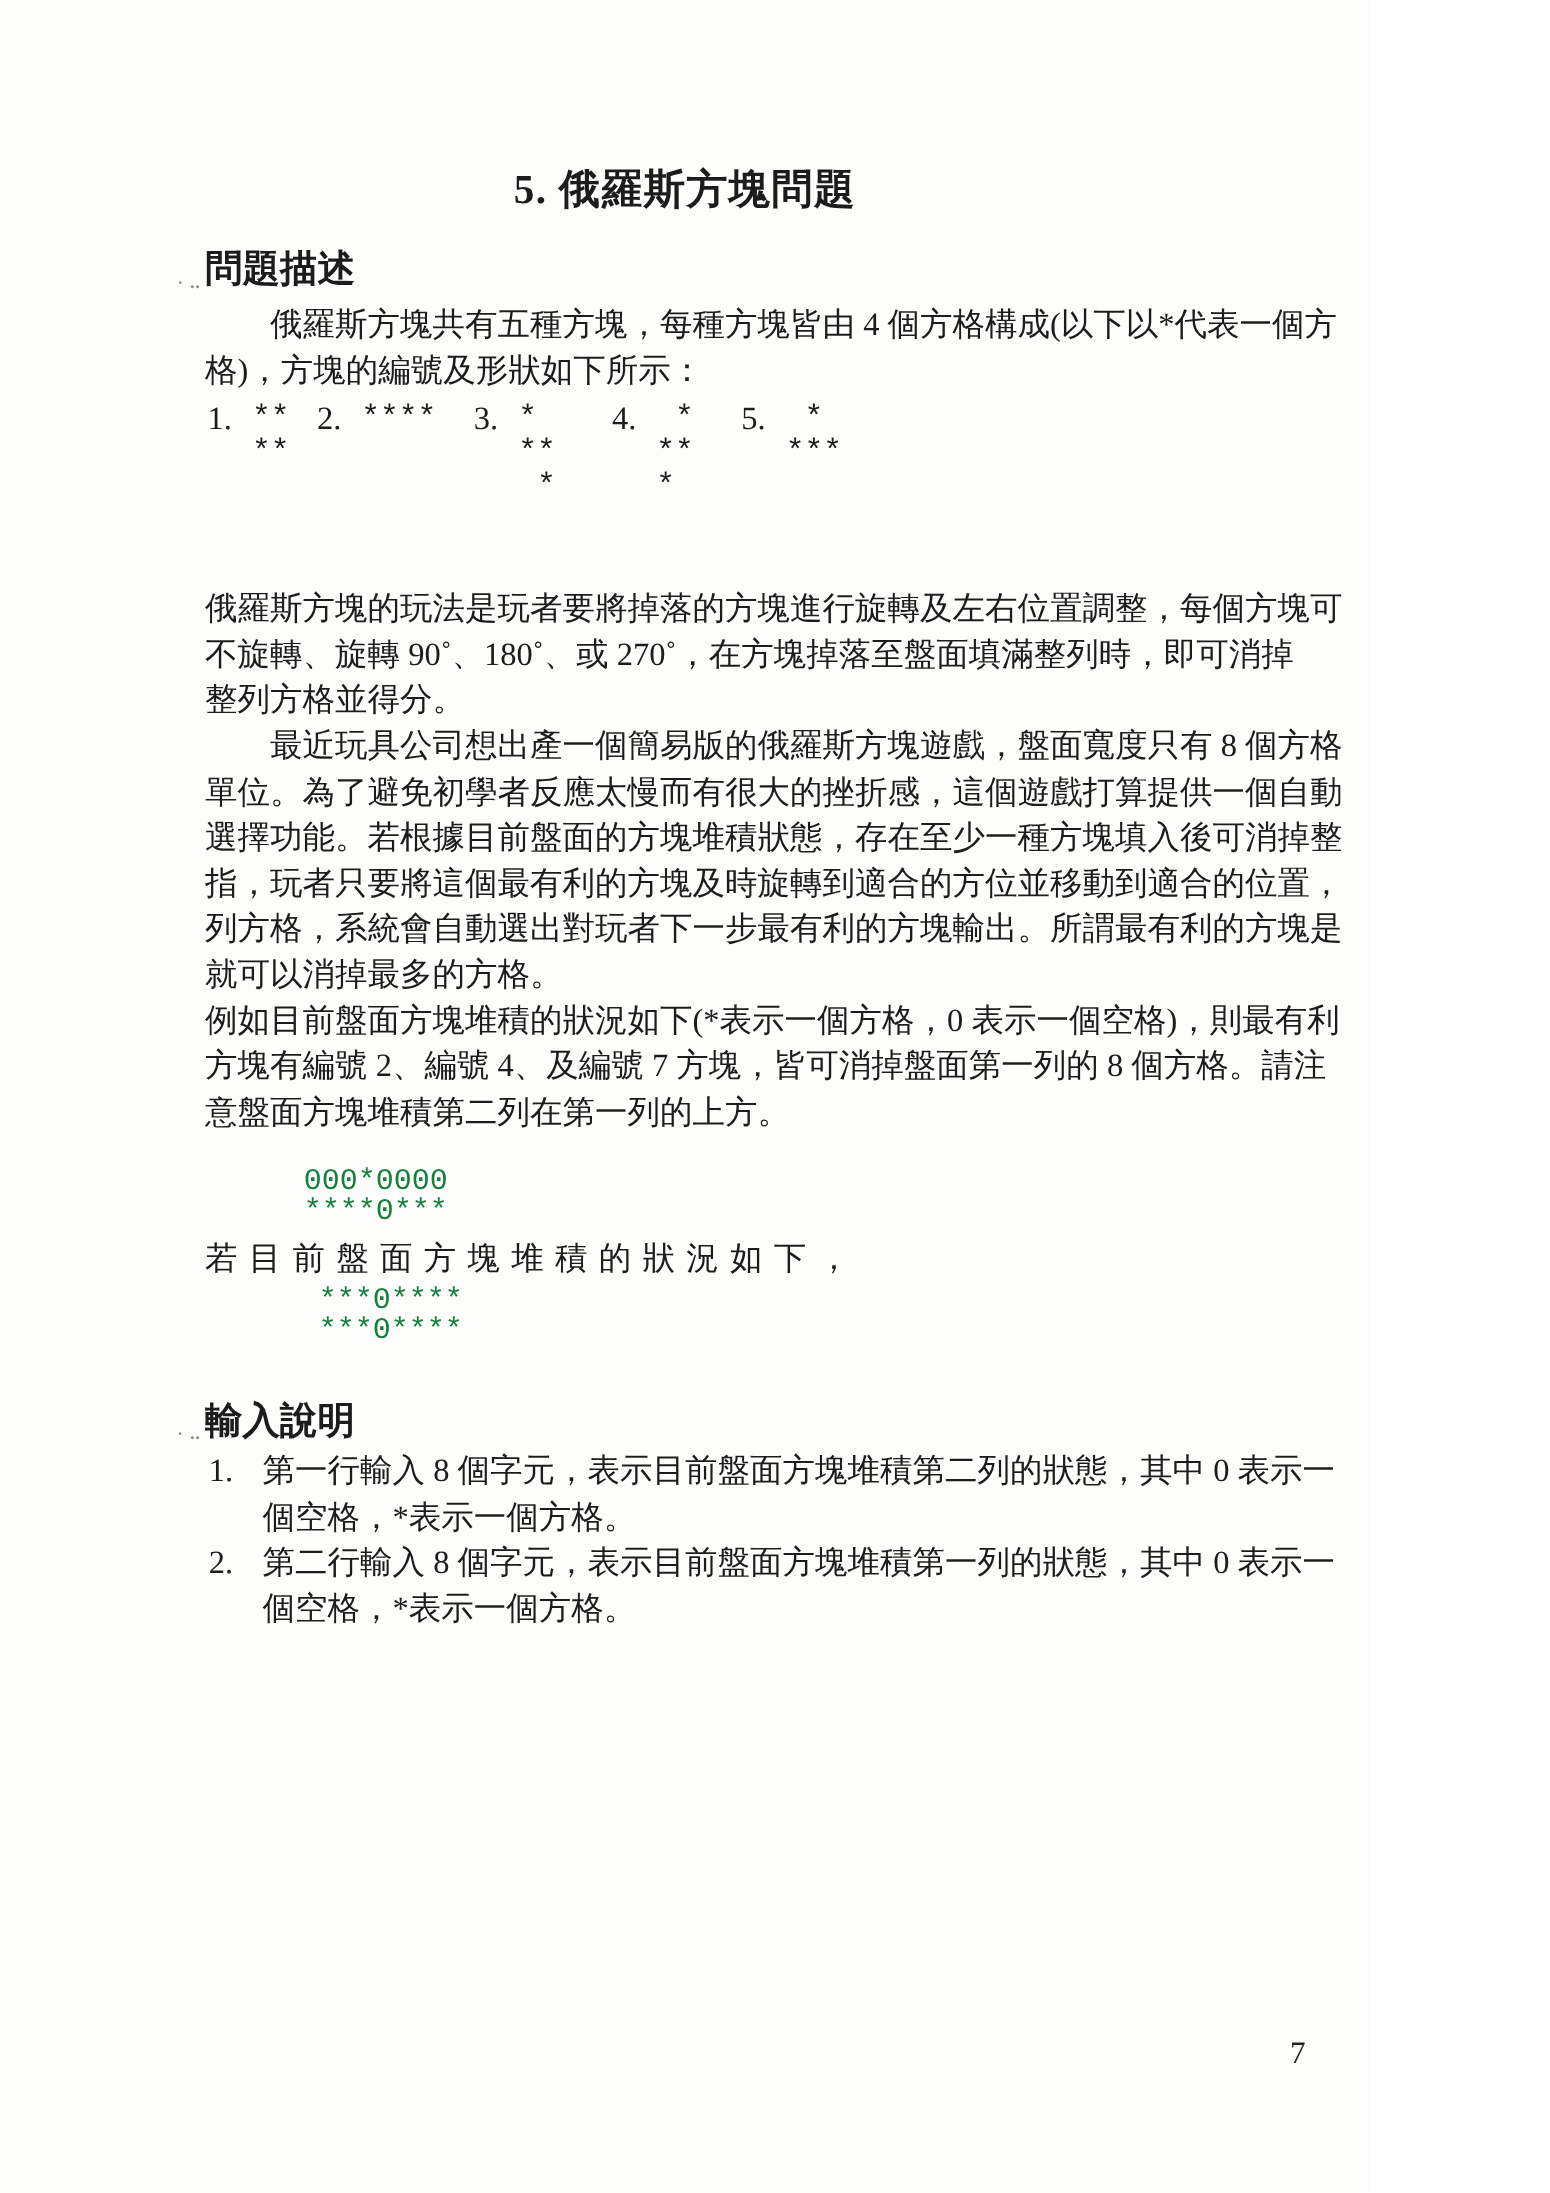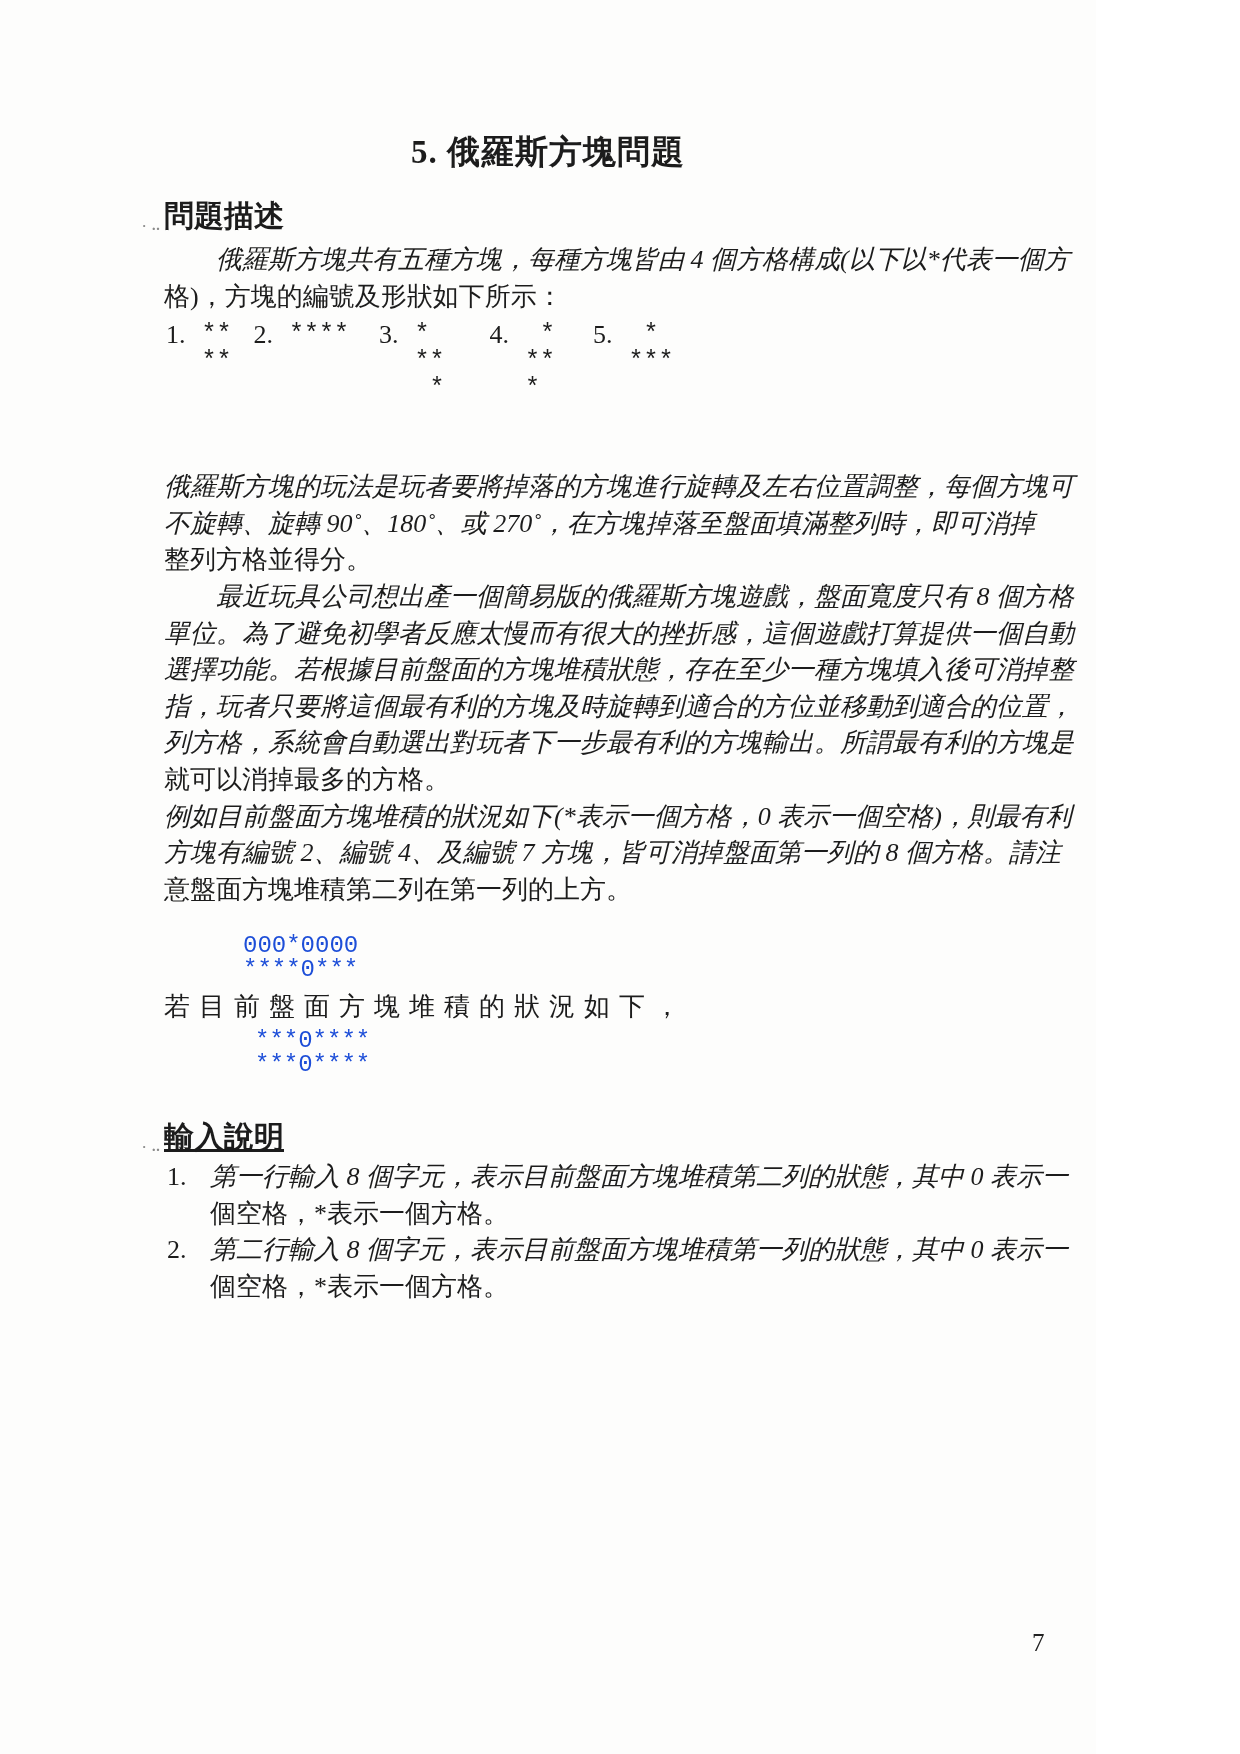--- a/index.html
+++ b/index.html
@@ -22,28 +22,28 @@
   .heading{
     position:relative;
     margin:0;font-size:30px;font-weight:bold;line-height:36px;
   }
   .heading::before{
     content:"· ‥";
     position:absolute;left:-22px;top:10px;
     font-size:13px;color:#8a8a8a;letter-spacing:1px;
   }
   .h-problem{margin-top:26px;}
-  .h-input{margin-top:42px;text-decoration:underline;}
+  .h-input{margin-top:42px;}
   .para{margin:0;}
   .p-intro{margin-top:8px;}
   .p-gameplay{margin-top:58px;}
   .p-example-intro{margin-top:0;}
   .p-conclusion{margin-top:27px;}
   .ln{line-height:36.6px;white-space:nowrap;}
-  .ln.j{text-align:justify;text-align-last:justify;font-style:italic;}
+  .ln.j{text-align:justify;text-align-last:justify;}
   .ln.ind{text-indent:52px;}
   .spread{
     margin-top:7px;
     letter-spacing:9px;
     line-height:36.6px;
   }
   .pieces{
     display:flex;align-items:flex-start;
     margin-top:6px;height:90px;
   }
@@ -56,21 +56,21 @@
     font-family:"Liberation Mono","DejaVu Sans Mono",monospace;
     font-size:25px;line-height:27px;
   }
   .piece1{margin-left:2px;margin-right:22px;}
   .piece2{margin-right:30px;}
   .piece3{margin-right:45px;}
   .piece4{margin-right:38px;}
   .board{
     font-family:"Liberation Mono","DejaVu Sans Mono",monospace;
     font-size:24px;line-height:24px;
-    color:#1d4ed8;
+    color:#15803d;
   }
   .board.b1{margin:26px 0 0 79px;}
   .board.b2{margin:3px 0 0 91px;}
   .ilist{margin-top:4px;}
   .li{display:flex;align-items:flex-start;}
   .li .lim{
     width:30px;flex:0 0 30px;
     line-height:36.6px;margin-left:3px;
   }
   .li .libody{flex:1 1 auto;margin-left:13px;}

